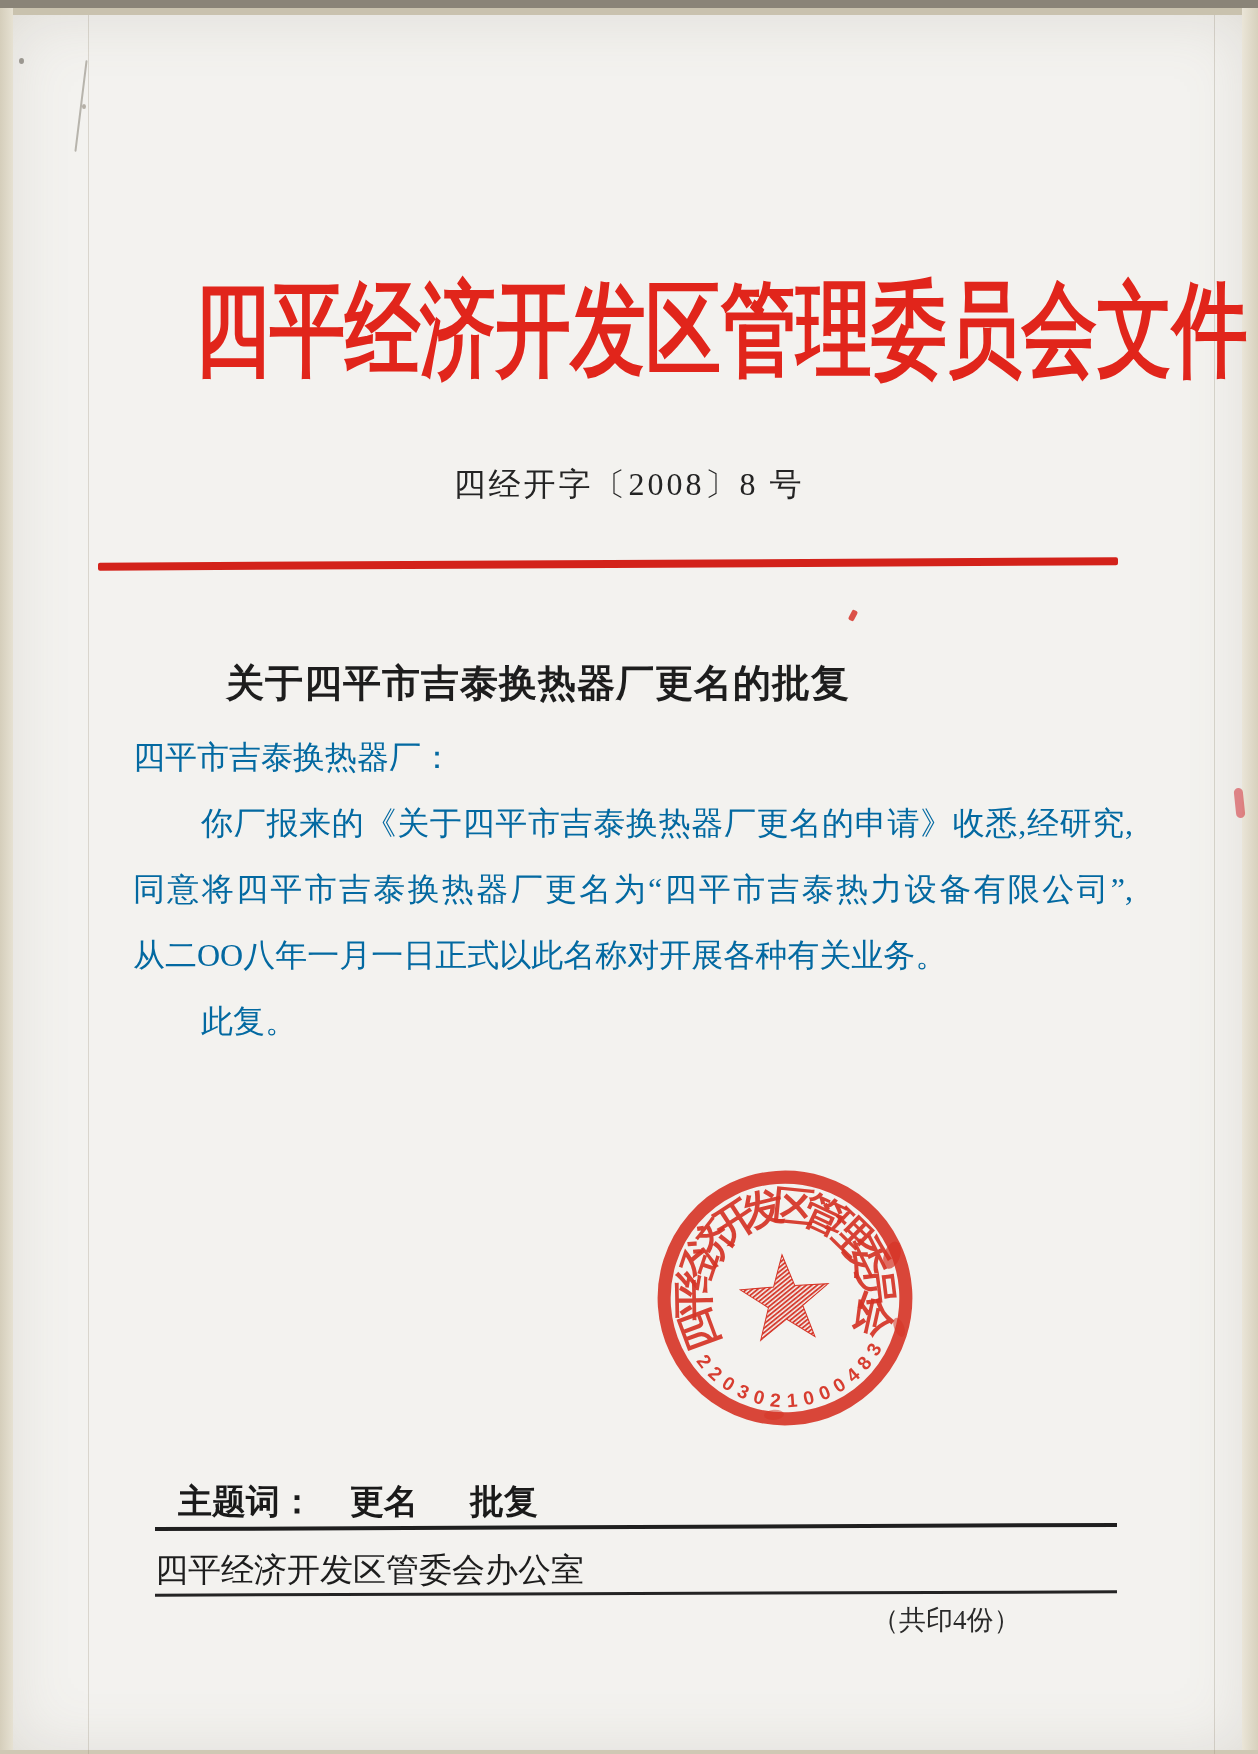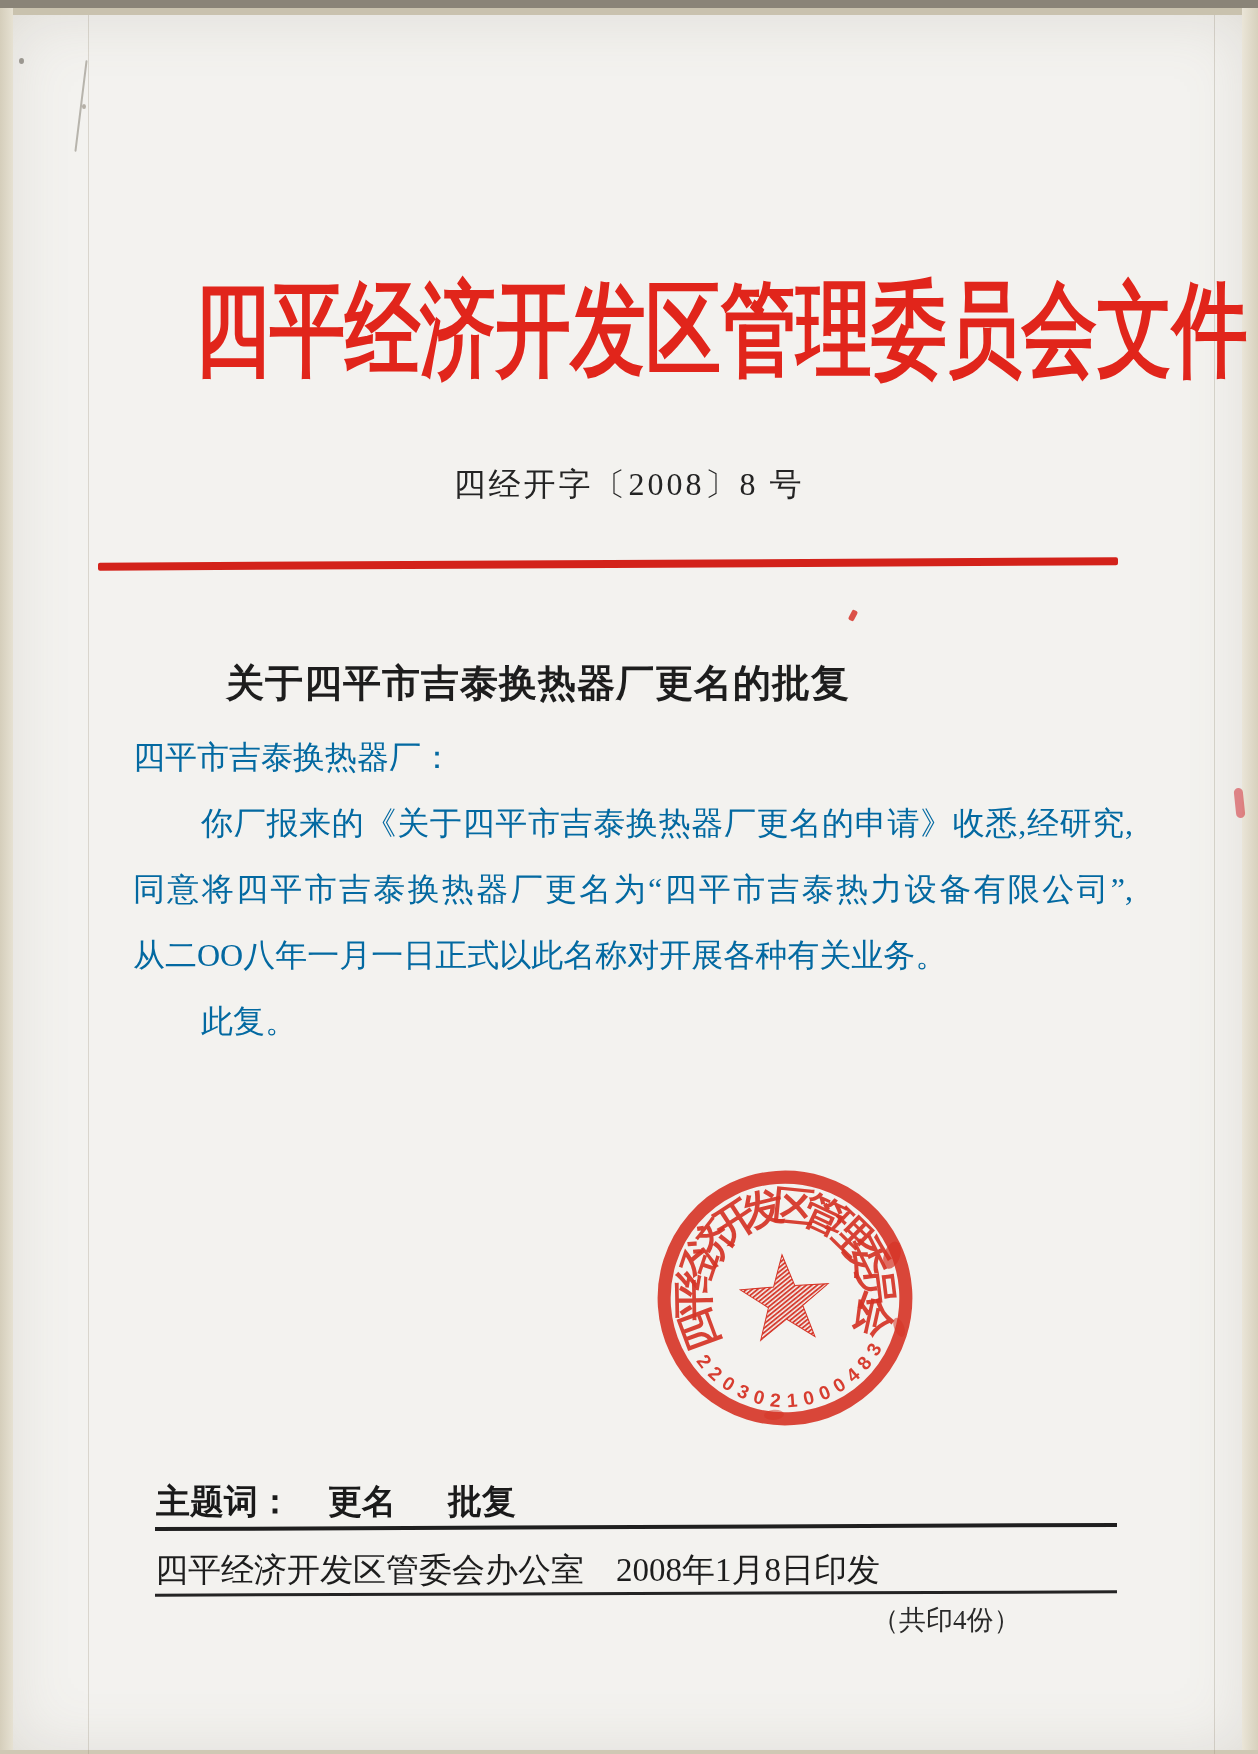--- a/index.html
+++ b/index.html
@@ -51,21 +51,21 @@
   
   .seal{position:absolute;left:645px;top:1150px;width:280px;height:280px;z-index:2;
     mix-blend-mode:multiply;opacity:.95;transform:rotate(-4deg);}
   .seal svg{width:100%;height:100%;}
   .seal-char{font-size:41px;font-weight:700;fill:#df2b1c;text-anchor:middle;dominant-baseline:central;
     font-family:"Liberation Serif","DejaVu Serif",serif;opacity:.92;}
   .seal-digit{font-size:19px;font-weight:700;fill:#df2b1c;text-anchor:middle;dominant-baseline:central;
     font-family:"Liberation Sans","DejaVu Sans",sans-serif;opacity:.95;}
 
   
-  .subject-row{position:absolute;left:156px;top:1471px;font-family:"Liberation Sans","DejaVu Sans",sans-serif;
+  .subject-row{position:absolute;left:178px;top:1471px;font-family:"Liberation Sans","DejaVu Sans",sans-serif;
     font-weight:700;font-size:34px;color:#1a1a1a;white-space:nowrap;}
   .subject-term1{margin-left:36px;}
   .subject-term2{margin-left:52px;}
   .rule1{position:absolute;left:155px;top:1517px;width:962px;height:4px;background:#1f1f1f;transform:rotate(-0.25deg);}
   .office-row{position:absolute;left:155px;top:1540px;width:962px;display:flex;
     font-size:33px;color:#1d1d1d;white-space:nowrap;gap:32px;}
   .print-date{padding-right:58px;}
   .rule2{position:absolute;left:155px;top:1584px;width:962px;height:3px;background:#242424;transform:rotate(-0.2deg);}
   .copies{position:absolute;left:872px;top:1594px;font-size:27px;color:#2a2a2a;}
 </style>
@@ -144,20 +144,19 @@
   </div>
 
   <div class="subject-row">
     <span>主题词：</span><span class="subject-term1">更名</span><span class="subject-term2">批复</span>
   </div>
 
   <div class="rule1"></div>
 
   <div class="office-row">
     <span>四平经济开发区管委会办公室</span>
-    <span class="print-date">2008年1月8日印发</span>
   </div>
 
   <div class="rule2"></div>
 
   <div class="copies">（共印4份）</div>
 
 </div>
 
 </body></html>

